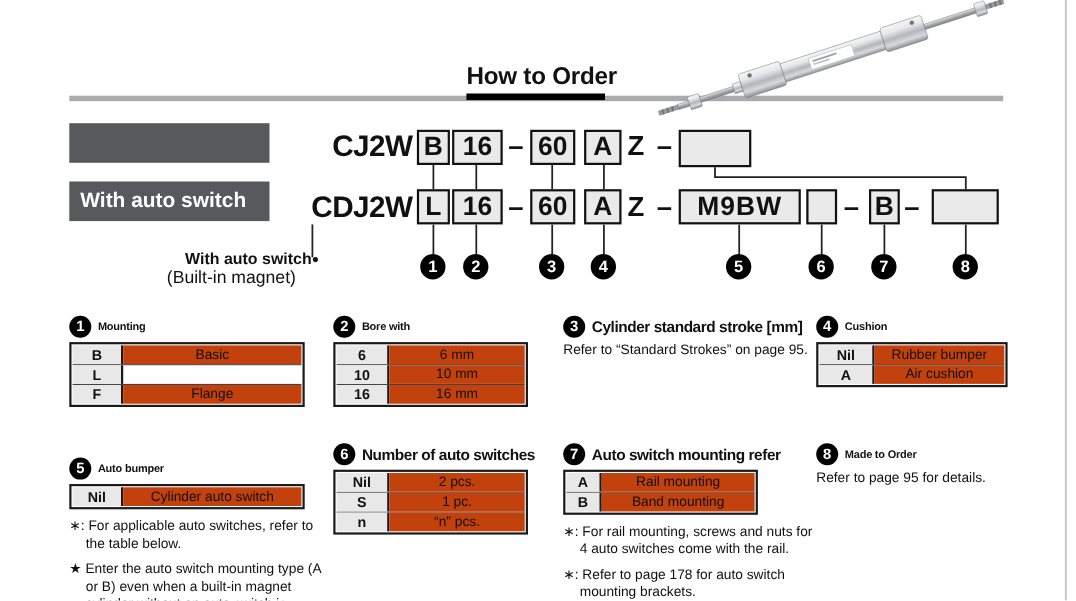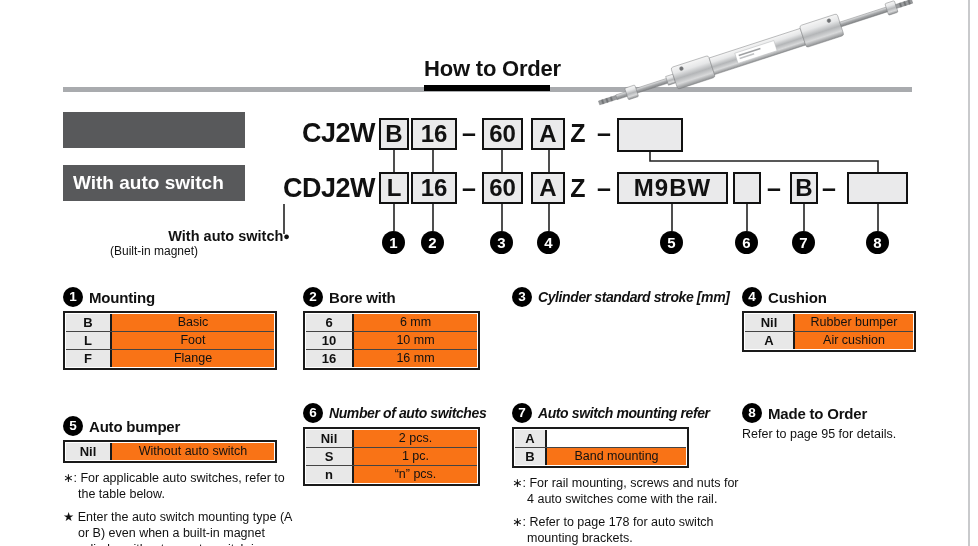--- a/index.html
+++ b/index.html
@@ -24,39 +24,39 @@
   .prefix.r2{top:172px;height:32px;line-height:32px;}
   .cbox{position:absolute;background:#eaeaeb;border:2px solid #111;box-sizing:border-box;
         text-align:center;font-weight:bold;font-size:24px;}
   .cbox.r1{top:118px;height:32px;line-height:28px;}
   .cbox.r2{top:172px;height:32px;line-height:28px;}
   .cglyph{position:absolute;font-weight:bold;font-size:25px;text-align:center;}
   .cglyph.r1{top:118px;height:31px;line-height:31px;}
   .cglyph.r2{top:172px;height:32px;line-height:32px;}
 
   .callout-label{position:absolute;left:110px;top:228px;width:180px;text-align:right;font-weight:bold;font-size:14.5px;}
-  .callout-sub{position:absolute;left:110px;top:244px;width:172px;text-align:left;font-size:12px;}
+  .callout-sub{position:absolute;left:97px;top:244px;width:172px;text-align:right;font-size:16px;}
 
   .marker{position:absolute;top:231px;width:23px;height:23px;border-radius:50%;background:#000;
           color:#fff;font-weight:bold;font-size:15px;line-height:23px;text-align:center;}
 
   
   .section{position:absolute;}
   .sec-head{display:flex;align-items:center;gap:6px;margin-bottom:4px;}
   .sec-num{flex:0 0 20px;width:20px;height:20px;border-radius:50%;background:#000;color:#fff;
            font-size:13.5px;font-weight:bold;line-height:20px;text-align:center;}
-  .sec-title{font-weight:bold;font-size:15px;letter-spacing:-0.2px;white-space:nowrap;}
-  .sec-title.tight{font-size:14px;letter-spacing:-0.4px;font-style:italic;}
+  .sec-title{font-weight:bold;font-size:10px;letter-spacing:-0.2px;white-space:nowrap;}
+  .sec-title.tight{font-size:14px;letter-spacing:-0.4px;}
   .sec-body{font-size:12.5px;margin-top:2px;}
   .tbl{border:2px solid #1a1a1a;background:#fff;padding:1px;}
   .tr{display:flex;border-top:1px solid #444;}
   .tr:first-child{border-top:none;}
   .td-code{background:#e8e8e8;font-weight:bold;text-align:center;font-size:13px;
            line-height:17px;height:17px;border-right:2px solid #1a1a1a;}
-  .td-val{flex:1;text-align:center;font-size:12.5px;line-height:17px;height:17px;background:#f97316;}
+  .td-val{flex:1;text-align:center;font-size:12.5px;line-height:17px;height:17px;background:#c2410c;}
   .note{font-size:12.5px;line-height:1.28;margin-top:7px;padding-left:15px;text-indent:-15px;}
 
   svg{display:block;}
   .connectors{position:absolute;left:0;top:0;pointer-events:none;}
   .cyl{position:absolute;left:592px;top:0;pointer-events:none;}
 </style>
 </head>
 <body>
 
 <div class="page">
@@ -170,21 +170,20 @@
       <span class="sec-num">1</span>
       <span class="sec-title">Mounting</span>
     </div>
     <div class="tbl" style="width:208px;">
       <div class="tr">
           <div class="td-code" style="width:44px;">B</div>
           <div class="td-val">Basic</div>
         </div>
       <div class="tr">
           <div class="td-code" style="width:44px;">L</div>
-          <div class="td-val">Foot</div>
         </div>
       <div class="tr">
           <div class="td-code" style="width:44px;">F</div>
           <div class="td-val">Flange</div>
         </div>
     </div>
   </div>
 
   <div class="section" style="left:303px;top:287px;width:178px;">
     <div class="sec-head">
@@ -205,20 +204,21 @@
           <div class="td-val">16 mm</div>
         </div>
     </div>
   </div>
 
   <div class="section" style="left:512px;top:287px;width:235px;">
     <div class="sec-head">
       <span class="sec-num">3</span>
       <span class="sec-title tight">Cylinder standard stroke [mm]</span>
     </div>
+    <div class="sec-body">Refer to “Standard Strokes” on page 95.</div>
   </div>
 
   <div class="section" style="left:742px;top:287px;width:180px;">
     <div class="sec-head">
       <span class="sec-num">4</span>
       <span class="sec-title">Cushion</span>
     </div>
     <div class="tbl" style="width:168px;">
       <div class="tr">
           <div class="td-code" style="width:48px;">Nil</div>
@@ -232,21 +232,21 @@
   </div>
 
   <div class="section" style="left:63px;top:416px;width:234px;">
     <div class="sec-head">
       <span class="sec-num">5</span>
       <span class="sec-title">Auto bumper</span>
     </div>
     <div class="tbl" style="width:208px;">
       <div class="tr">
           <div class="td-code" style="width:44px;">Nil</div>
-          <div class="td-val">Without auto switch</div>
+          <div class="td-val">Cylinder auto switch</div>
         </div>
     </div>
     <div class="note">∗: For applicable auto switches, refer to the table below.</div>
     <div class="note">★ Enter the auto switch mounting type (A or B) even when a built-in magnet cylinder without an auto switch is required.</div>
   </div>
 
   <div class="section" style="left:303px;top:403px;width:178px;">
     <div class="sec-head">
       <span class="sec-num">6</span>
       <span class="sec-title tight">Number of auto switches</span>
@@ -268,20 +268,21 @@
   </div>
 
   <div class="section" style="left:512px;top:403px;width:235px;">
     <div class="sec-head">
       <span class="sec-num">7</span>
       <span class="sec-title tight">Auto switch mounting refer</span>
     </div>
     <div class="tbl" style="width:171px;">
       <div class="tr">
           <div class="td-code" style="width:30px;">A</div>
+          <div class="td-val">Rail mounting</div>
         </div>
       <div class="tr">
           <div class="td-code" style="width:30px;">B</div>
           <div class="td-val">Band mounting</div>
         </div>
     </div>
     <div class="note">∗: For rail mounting, screws and nuts for 4 auto switches come with the rail.</div>
     <div class="note">∗: Refer to page 178 for auto switch mounting brackets.</div>
 
   </div>

